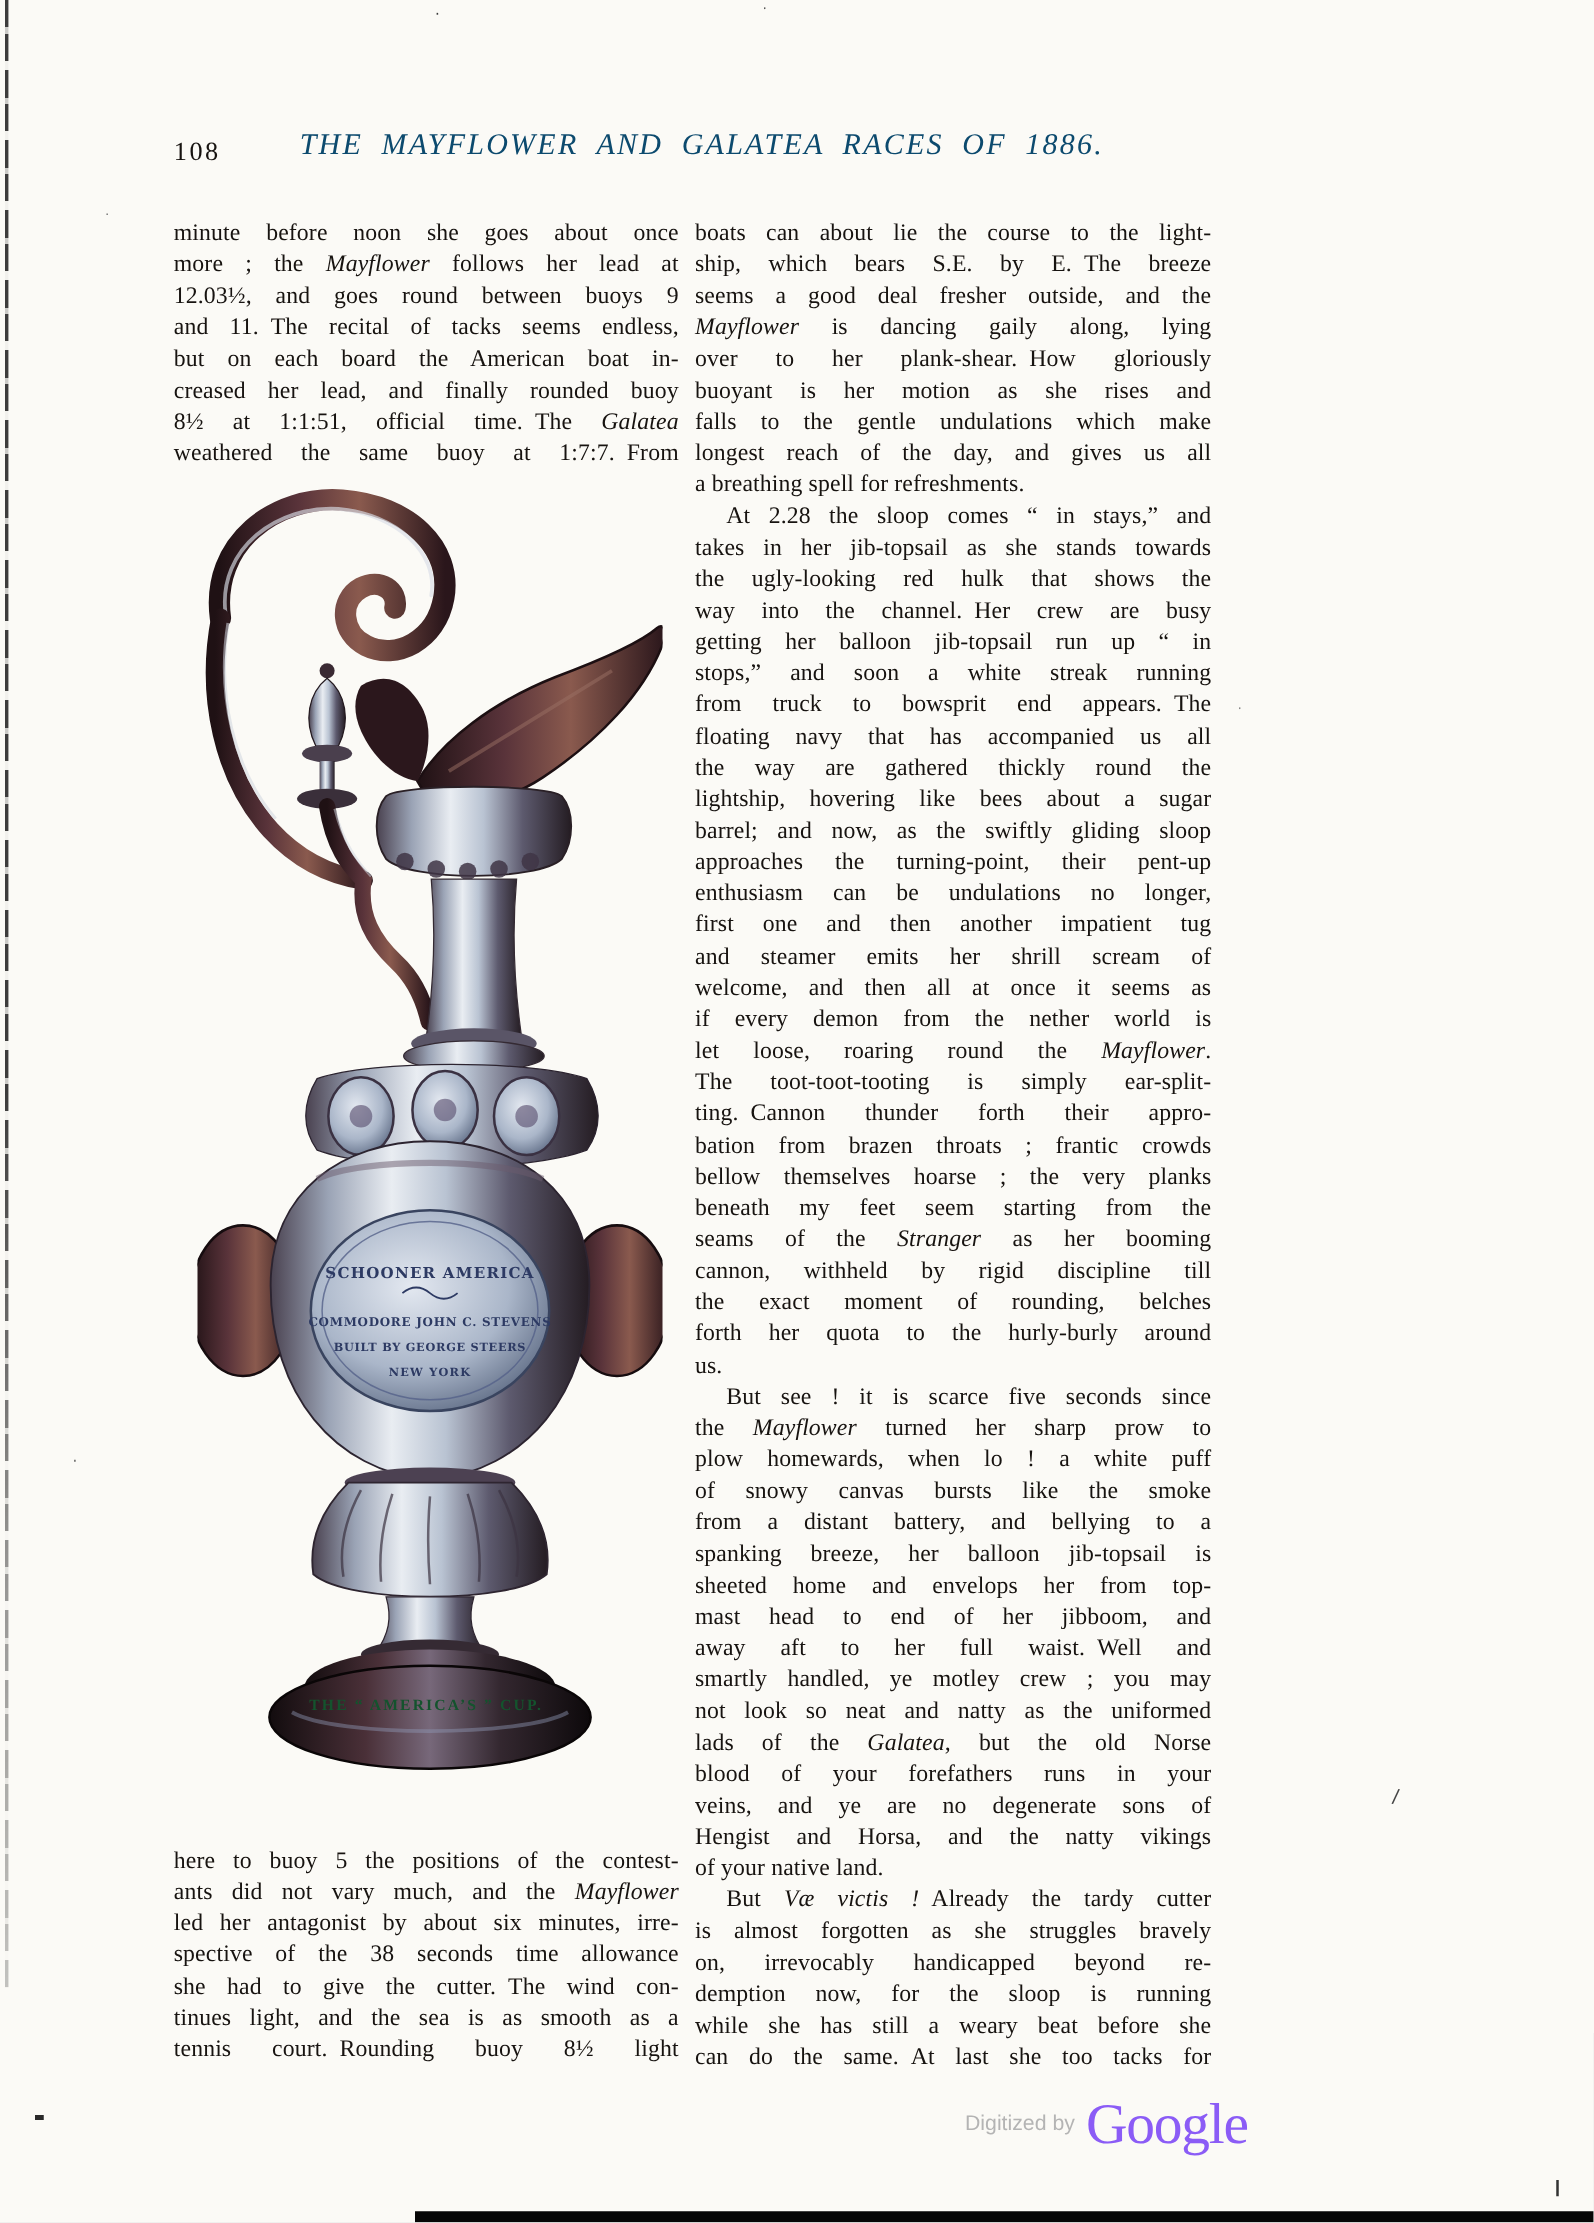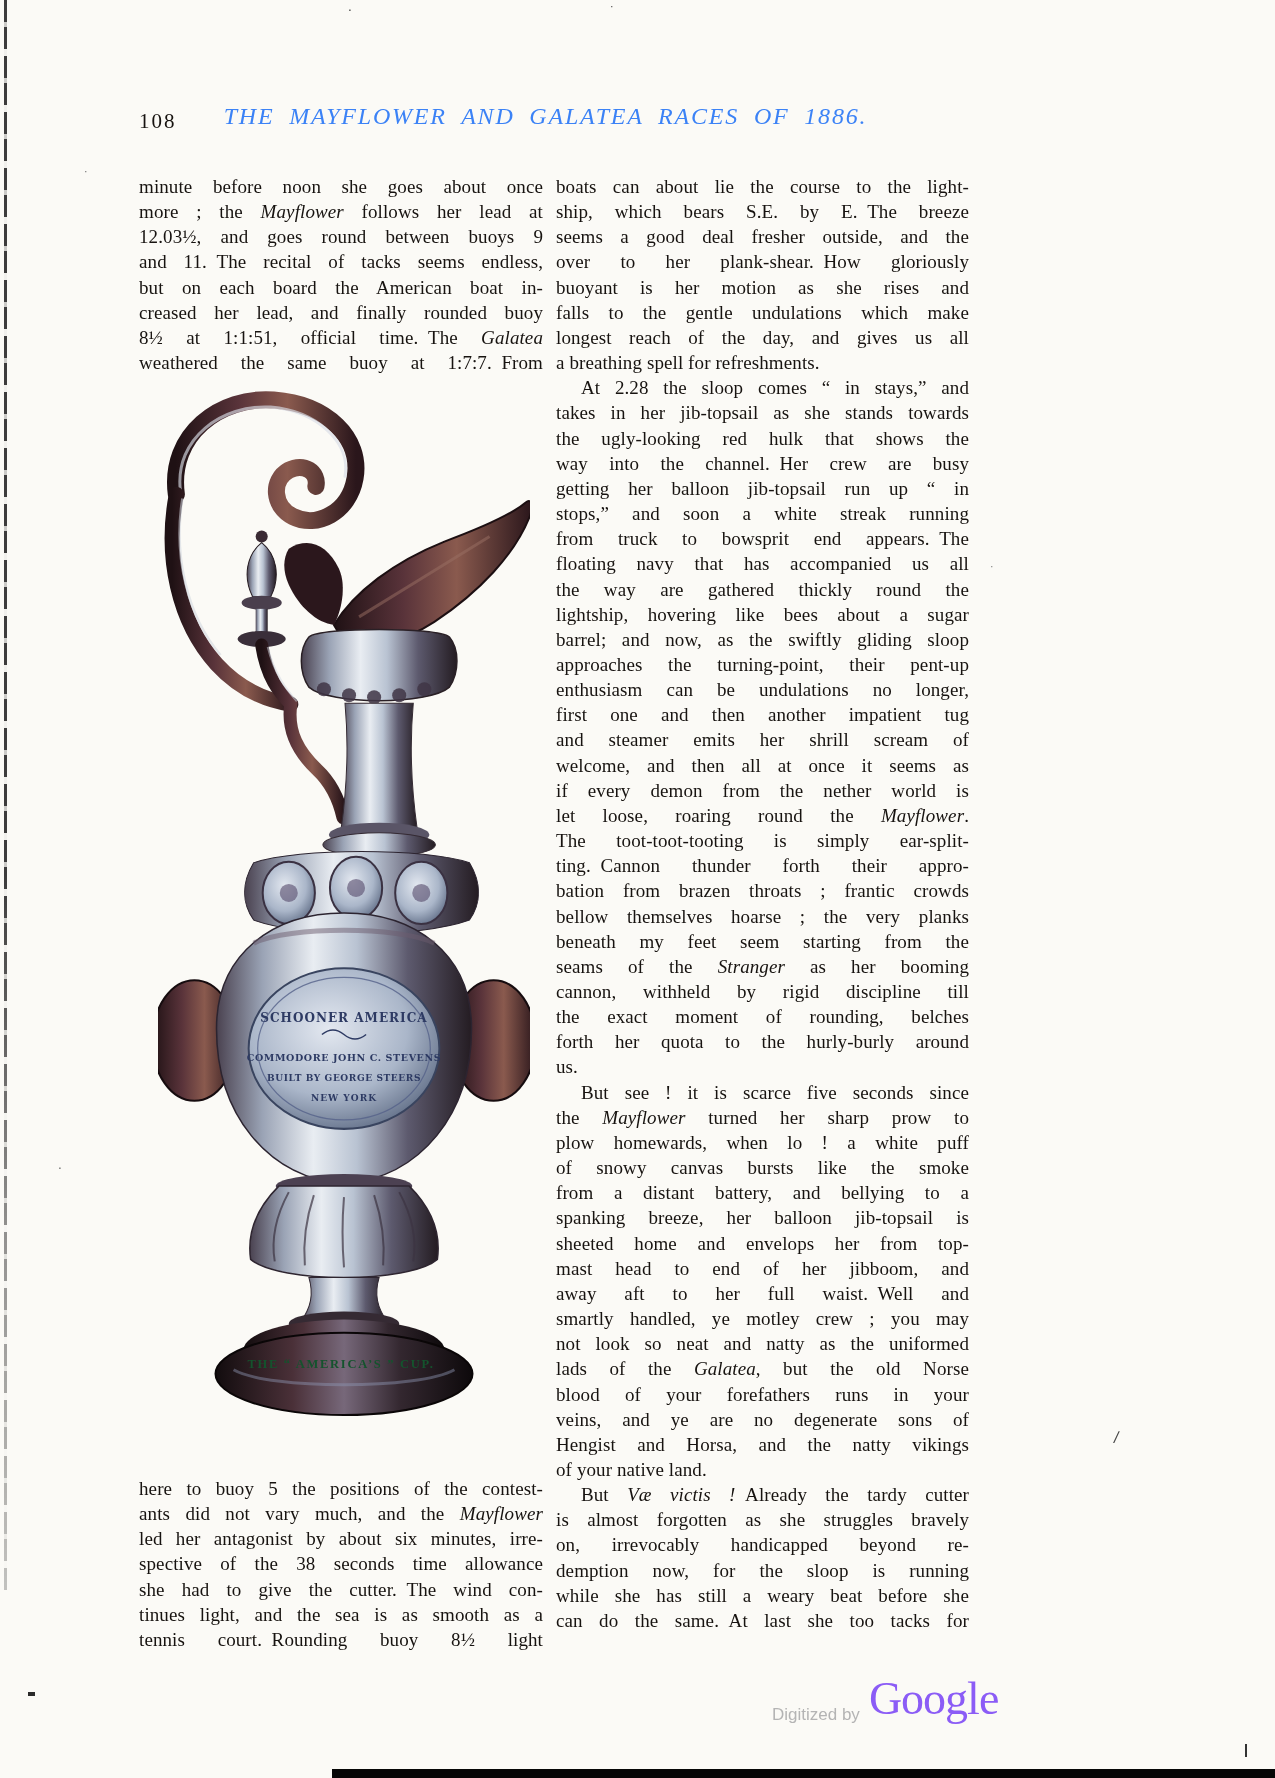--- a/index.html
+++ b/index.html
@@ -15,32 +15,32 @@
   }
   .line em{font-style:italic;}
   .line.end{text-align-last:left;}
   .line.indent{text-indent:25px;}
   #left-top{left:139px;top:150px;width:404px;}
   #left-bottom{left:139px;top:1452px;width:404px;}
   #right-col{left:556px;top:150px;width:413px;}
   
   #page-number{position:absolute;left:139px;top:109px;font-size:21px;letter-spacing:2px;}
   #header-title{
-    position:absolute;left:132px;top:103px;width:827px;text-align:center;
-    font-style:italic;font-size:24px;letter-spacing:1.8px;word-spacing:7px;color:#3b82f6;
+    position:absolute;left:148px;top:103px;width:827px;text-align:center;
+    font-style:italic;font-size:24px;letter-spacing:1.8px;word-spacing:7px;color:#0c4a6e;
   }
   
   #figure{position:absolute;left:158px;top:386px;width:372px;height:1034px;}
   #figure svg{display:block;width:100%;height:100%;}
   #caption{
     position:absolute;left:139px;top:1357px;width:404px;text-align:center;
     font-size:12.5px;font-weight:bold;letter-spacing:1.7px;color:#14532d;
   }
   
-  #watermark{position:absolute;left:772px;top:1672px;display:flex;align-items:flex-end;gap:9px;}
+  #watermark{position:absolute;left:772px;top:1672px;display:flex;align-items:center;gap:9px;}
   #watermark .wm-prefix{font-family:"Liberation Sans",sans-serif;font-size:17px;color:#b4b4b4;}
   #watermark .wm-brand{font-family:"Liberation Serif",serif;font-size:46px;color:#8b5cf6;letter-spacing:-1px;}
   
   #edge-line{
     position:absolute;left:4px;top:0;width:3px;height:1590px;opacity:.85;
     background:repeating-linear-gradient(180deg,#1c1c1c 0 22px,rgba(28,28,28,.25) 22px 27px,#1c1c1c 27px 49px,rgba(28,28,28,.05) 49px 56px);
     -webkit-mask-image:linear-gradient(#000 0 55%,rgba(0,0,0,.55) 78%,rgba(0,0,0,.3) 100%);
             mask-image:linear-gradient(#000 0 55%,rgba(0,0,0,.55) 78%,rgba(0,0,0,.3) 100%);
   }
   #bottom-bar{position:absolute;left:332px;right:0;top:1769px;height:9px;background:#060606;}
@@ -176,20 +176,21 @@
       <div class="line">spective of the 38 seconds time allowance</div>
       <div class="line">she had to give the cutter. The wind con-</div>
       <div class="line">tinues light, and the sea is as smooth as a</div>
       <div class="line">tennis court. Rounding buoy 8½ light</div>
     </div>
 
   <div id="right-col" class="textcol">
       <div class="line">boats can about lie the course to the light-</div>
       <div class="line">ship, which bears S.E. by E. The breeze</div>
       <div class="line">seems a good deal fresher outside, and the</div>
+      <div class="line"><em>Mayflower</em> is dancing gaily along, lying</div>
       <div class="line">over to her plank-shear. How gloriously</div>
       <div class="line">buoyant is her motion as she rises and</div>
       <div class="line">falls to the gentle undulations which make</div>
       <div class="line">longest reach of the day, and gives us all</div>
       <div class="line end">a breathing spell for refreshments.</div>
       <div class="line indent">At 2.28 the sloop comes “ in stays,” and</div>
       <div class="line">takes in her jib-topsail as she stands towards</div>
       <div class="line">the ugly-looking red hulk that shows the</div>
       <div class="line">way into the channel. Her crew are busy</div>
       <div class="line">getting her balloon jib-topsail run up “ in</div>

